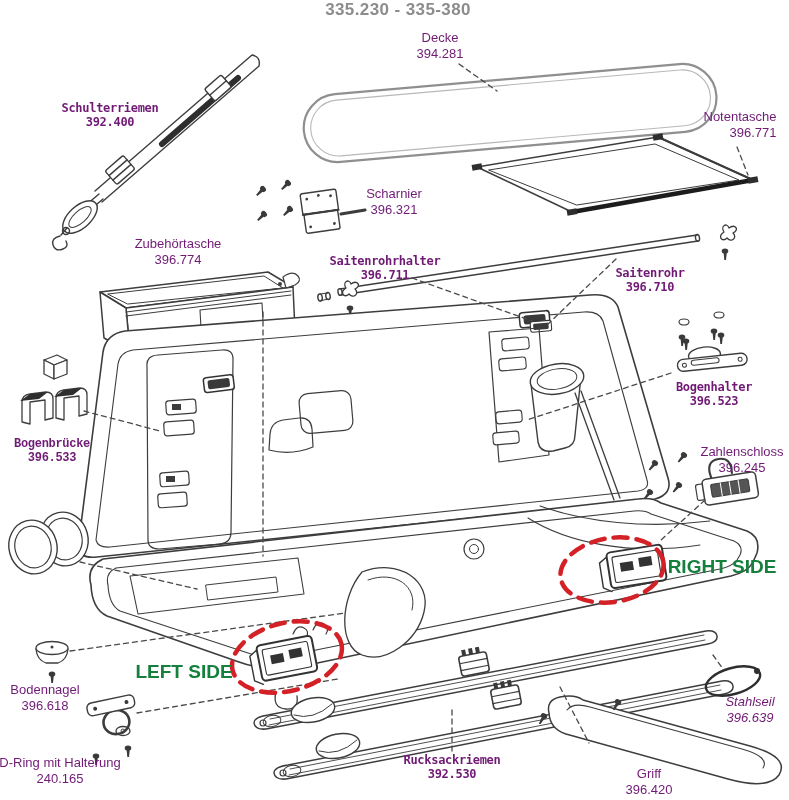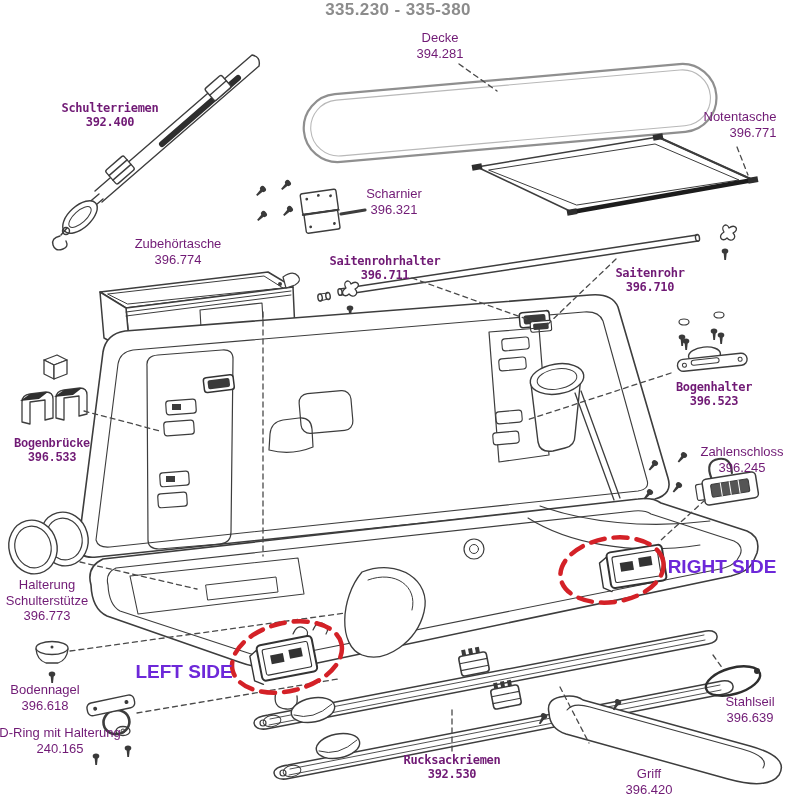--- a/index.html
+++ b/index.html
@@ -5,21 +5,21 @@
   html,body{margin:0;padding:0;background:#fff;}
   .stage{position:relative;width:789px;height:800px;background:#fff;overflow:hidden;
          font-family:"Liberation Sans",sans-serif;}
   .stage svg{position:absolute;left:0;top:0;}
   .title{position:absolute;top:0px;left:398px;transform:translateX(-50%);
          font-size:17px;font-weight:bold;color:#8c8c8c;letter-spacing:.4px;white-space:nowrap;}
   .lbl{position:absolute;transform:translateX(-50%);text-align:center;color:#701a75;
        font-size:13px;line-height:1.2;white-space:nowrap;}
   .lbl span{display:block;}
   .lbl.mono{font-family:"DejaVu Sans Mono",monospace;font-weight:bold;font-size:12px;letter-spacing:-0.3px;text-align:center;}
-  .lbl.red{color:#6d28d9;font-weight:bold;font-size:19px;}
+  .lbl.red{color:#15803d;font-weight:bold;font-size:19px;}
 </style>
 </head>
 <body>
 
 <div class="stage">
 
 <svg width="789" height="800" viewBox="0 0 789 800" fill="none" stroke="#3d3d3d" stroke-width="1.4" stroke-linecap="round" stroke-linejoin="round">
   <defs>
     <g id="screw" fill="#3a3a3a" stroke="none">
       <ellipse rx="3.3" ry="2.6"></ellipse>
@@ -356,45 +356,40 @@
   <span>396.523</span>
 </div>
 <div class="lbl mono" style="left:52px;top:437px;font-family:Liberation Mono, monospace;">
   <span>Bogenbrücke</span>
   <span>396.533</span>
 </div>
 <div class="lbl" style="left:742px;top:444px;">
   <span>Zahlenschloss</span>
   <span>396.245</span>
 </div>
-<div class="lbl" style="left:47px;top:577px;">
-  <span>Halterung</span>
-  <span>Schulterstütze</span>
-  <span>396.773</span>
-</div>
 <div class="lbl red" style="left:722px;top:556px;">
   <span>RIGHT SIDE</span>
 </div>
 <div class="lbl red" style="left:184px;top:661px;">
   <span>LEFT SIDE</span>
 </div>
 <div class="lbl" style="left:45px;top:682px;">
   <span>Bodennagel</span>
   <span>396.618</span>
 </div>
-<div class="lbl" style="left:60px;top:725px;">
+<div class="lbl" style="left:60px;top:755px;">
   <span>D-Ring mit Halterung</span>
   <span>240.165</span>
 </div>
 <div class="lbl mono" style="left:452px;top:753px;">
   <span>Rucksackriemen</span>
   <span>392.530</span>
 </div>
 <div class="lbl" style="left:649px;top:766px;">
   <span>Griff</span>
   <span>396.420</span>
 </div>
-<div class="lbl" style="left:750px;top:694px;">
+<div class="lbl" style="left:750px;top:694px;font-style:italic;">
   <span>Stahlseil</span>
   <span>396.639</span>
 </div>
 
 </div>
 
 </body></html>

